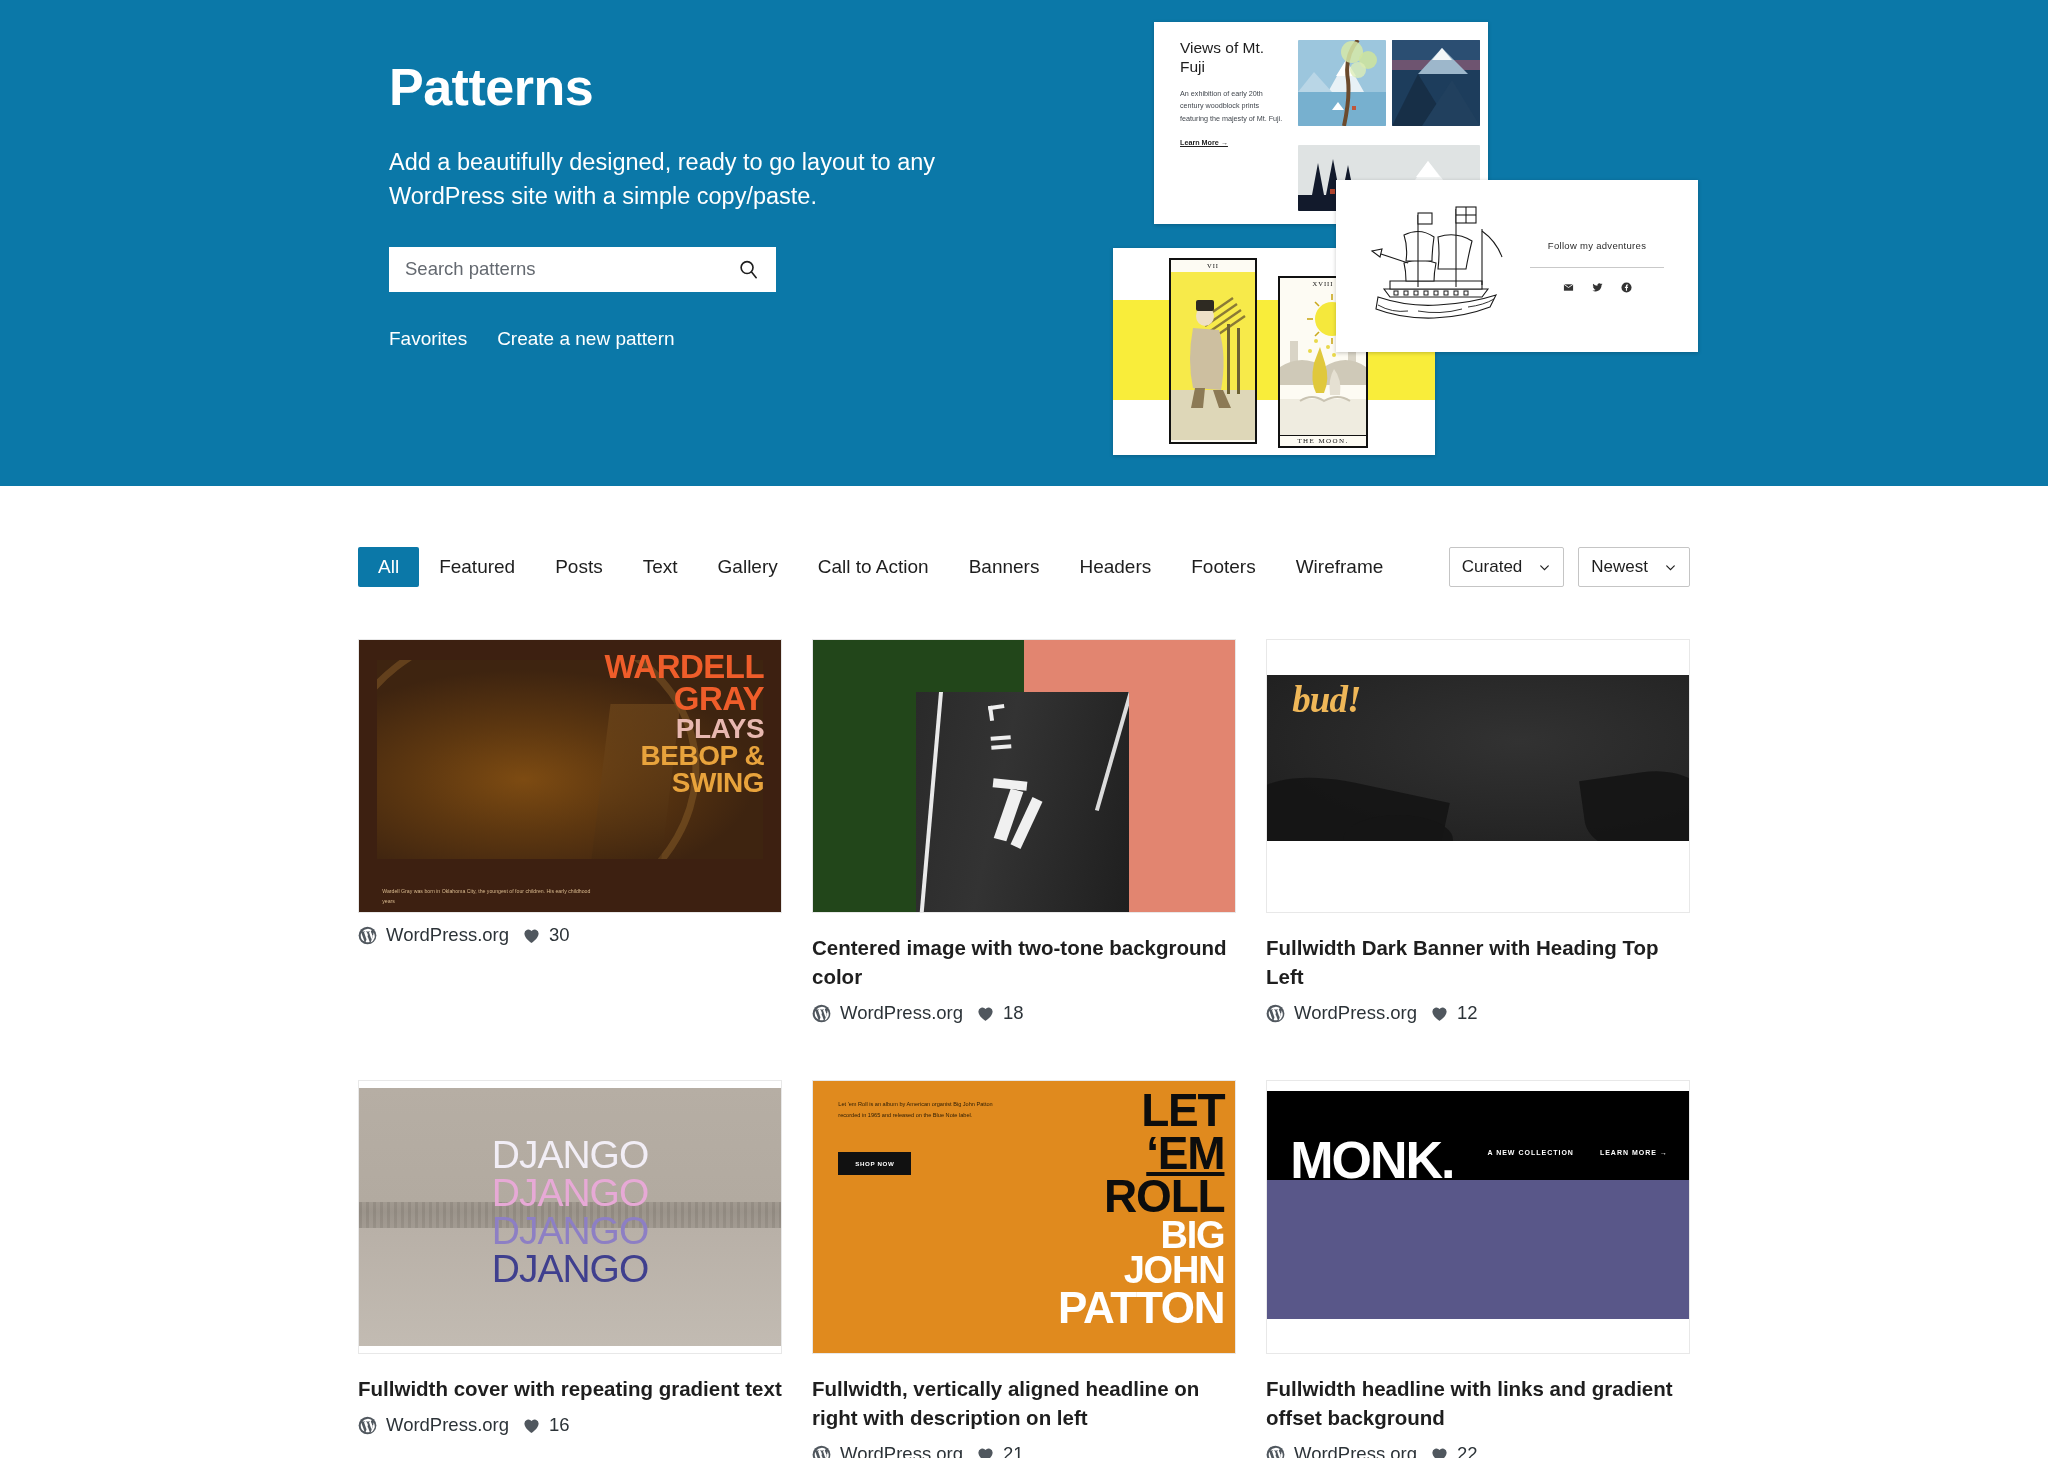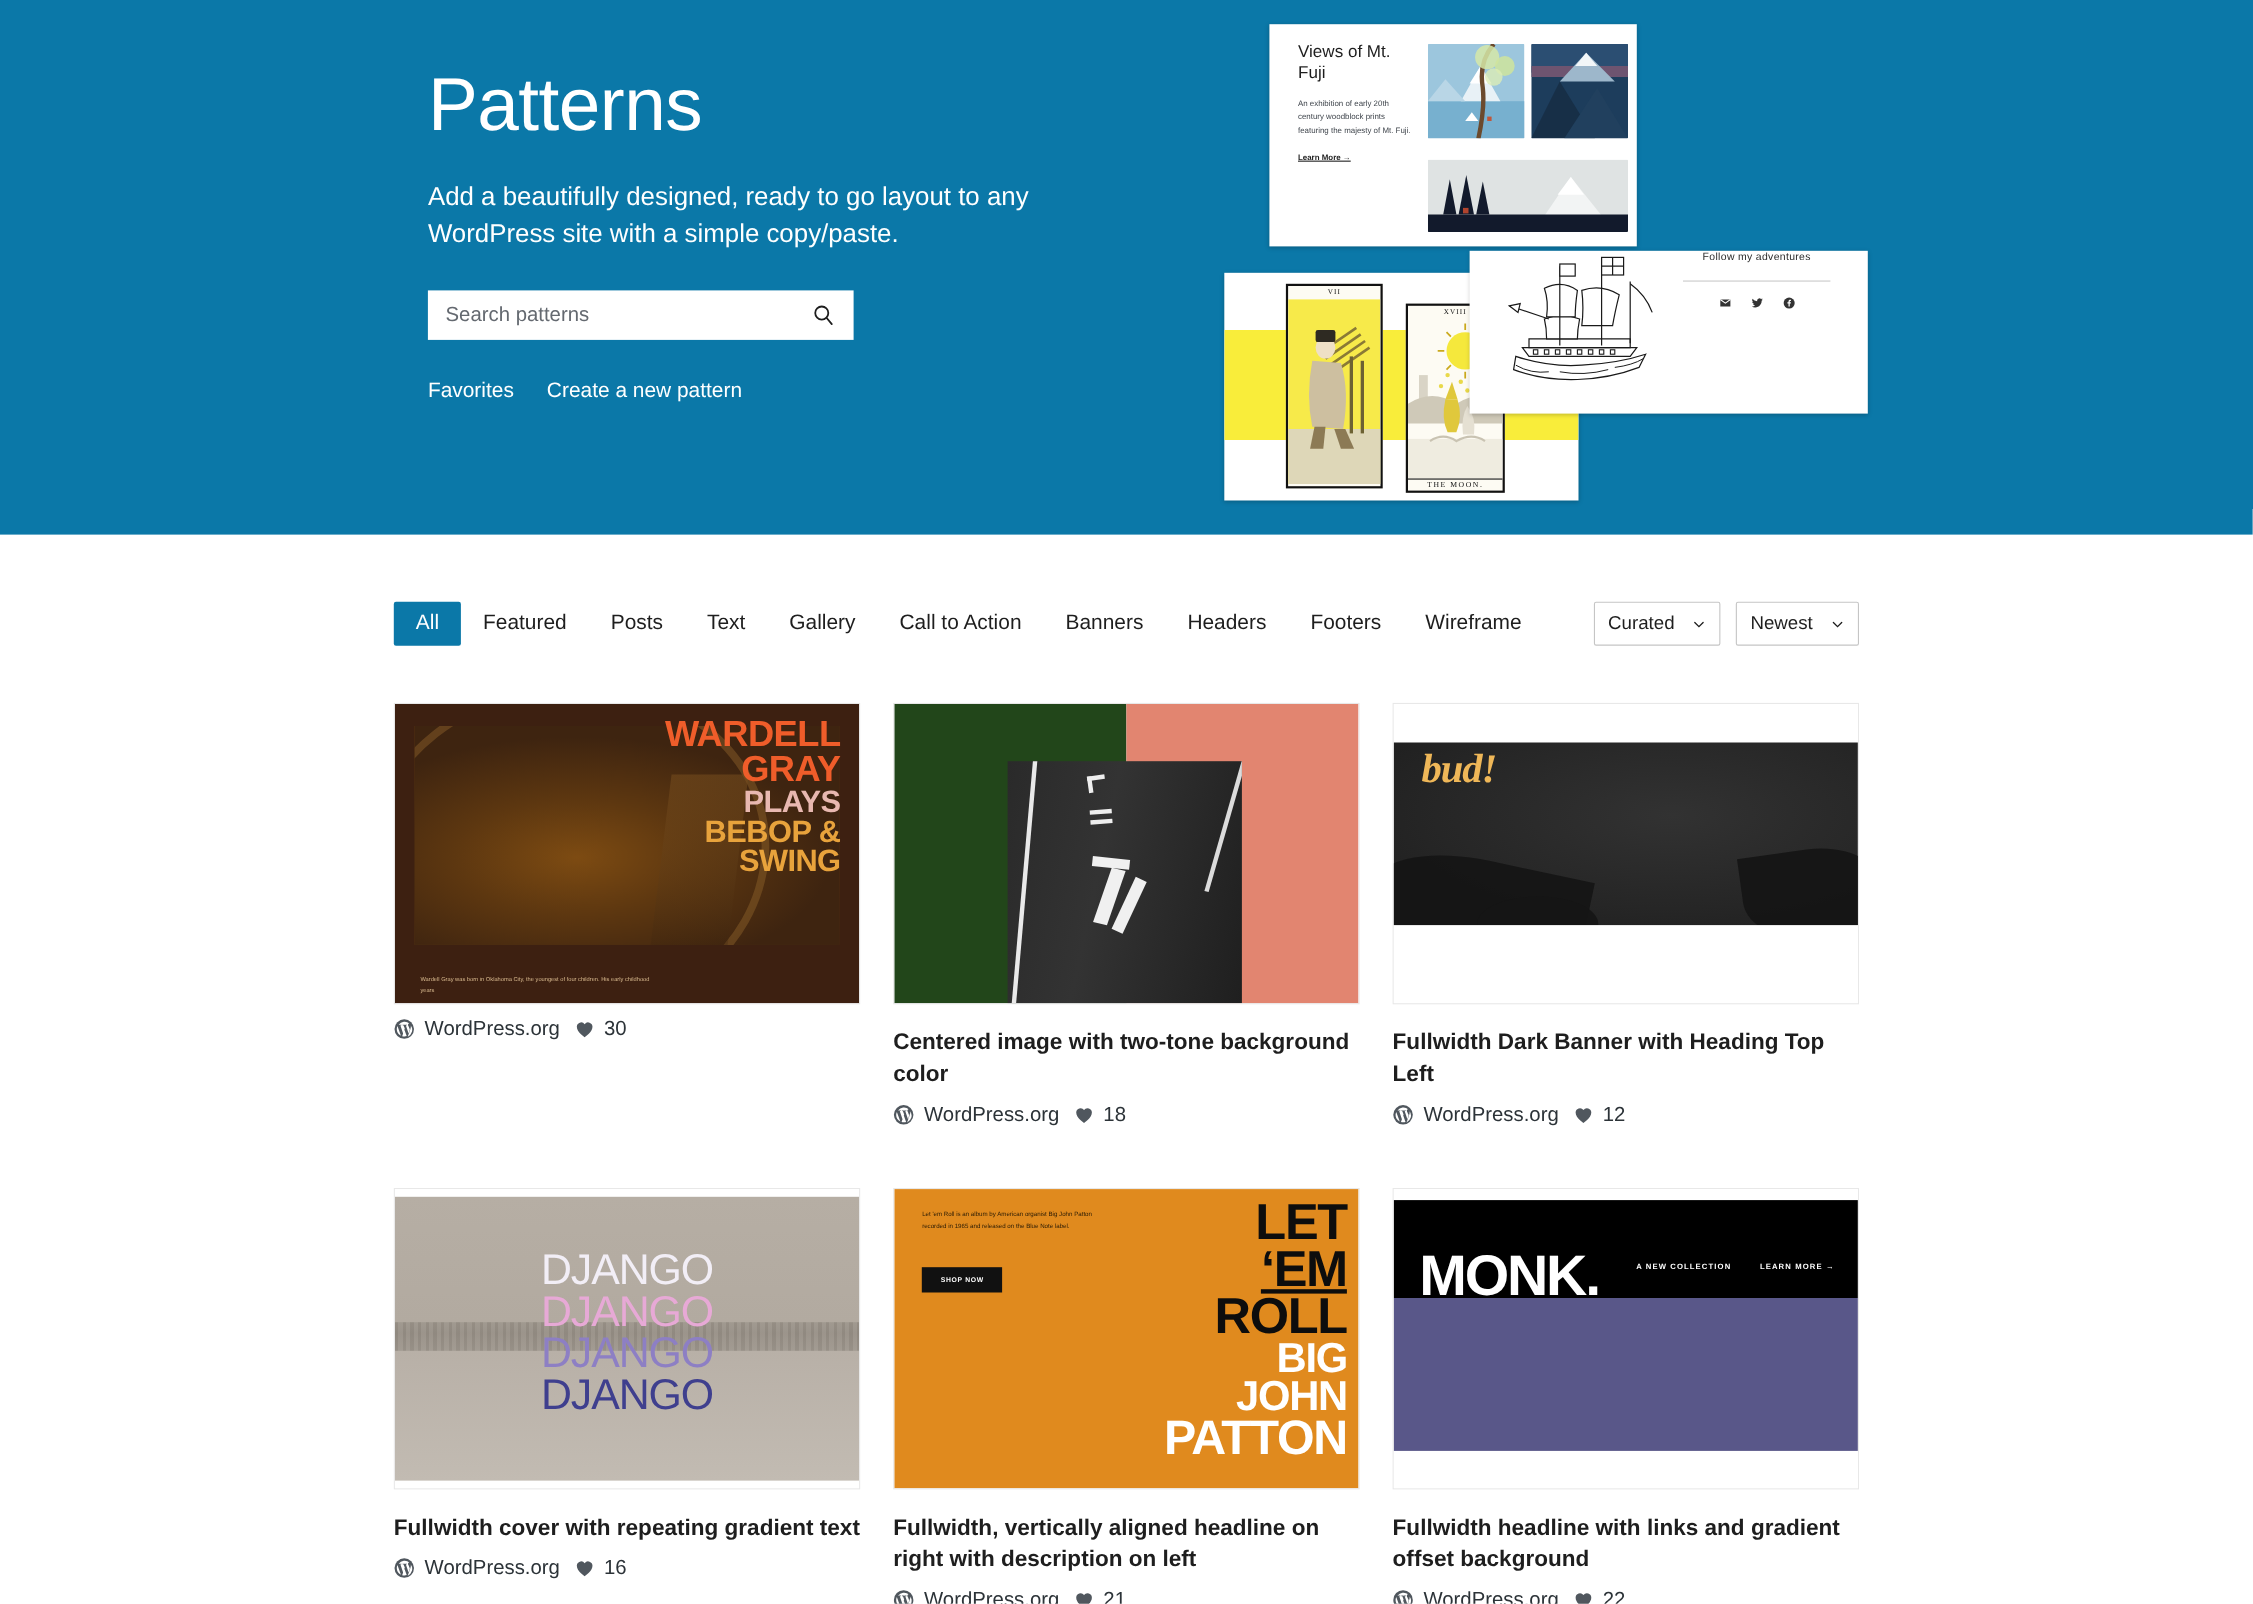--- a/index.html
+++ b/index.html
@@ -20,24 +20,24 @@
     background: #0b78a8;
     overflow: hidden;
   }
   .hero-inner {
     position: absolute;
     left: 389px;
     top: 60px;
     width: 700px;
   }
   .hero-title {
-    font-size: 68px;
+    font-size: 52px;
     line-height: 1.05;
     color: #ffffff;
-    font-weight: 400;
+    font-weight: 700;
     letter-spacing: -0.5px;
   }
   .hero-sub {
     margin-top: 30px;
     font-size: 23.5px;
     line-height: 1.45;
     color: #ffffff;
     max-width: 650px;
     font-weight: 400;
   }
@@ -116,22 +116,22 @@
   .tcard-2 { left: 165px; top: 28px; width: 90px; height: 172px; }
   .tnum { text-align: center; font-size: 6.5px; letter-spacing: 1px; color: #111;
           font-family: "Liberation Serif", serif; padding-top: 2px; }
   .tname { position: absolute; bottom: 1px; left: 0; right: 0; text-align: center;
            font-size: 7px; letter-spacing: 1.4px; color: #111;
            font-family: "Liberation Serif", serif; border-top: 1.5px solid #111; padding-top: 1px;}
 
   
   .mock-ship {
     left: 1336px; top: 180px;
-    width: 362px; height: 148px;
-    display: flex; align-items: flex-start; padding: 0 34px 0 24px; gap: 10px; margin-top: 48px;
+    width: 362px; height: 172px;
+    display: flex; align-items: center; padding: 0 34px 0 24px; gap: 10px;
   }
   .ship-art { width: 150px; height: 130px; flex: none; }
   .follow-box { flex: 1; display: flex; flex-direction: column; align-items: center; padding-left: 10px;}
   .follow-title { font-size: 9.5px; color: #2b2b2b; letter-spacing: .3px; }
   .follow-rule { width: 100%; height: 1px; background: #c9c9c9; margin: 16px 0 14px; }
   .follow-icons { display: flex; gap: 18px; align-items: center; }
 
   
   .content { width: 2048px; background: #fff; }
   .toolbar {

